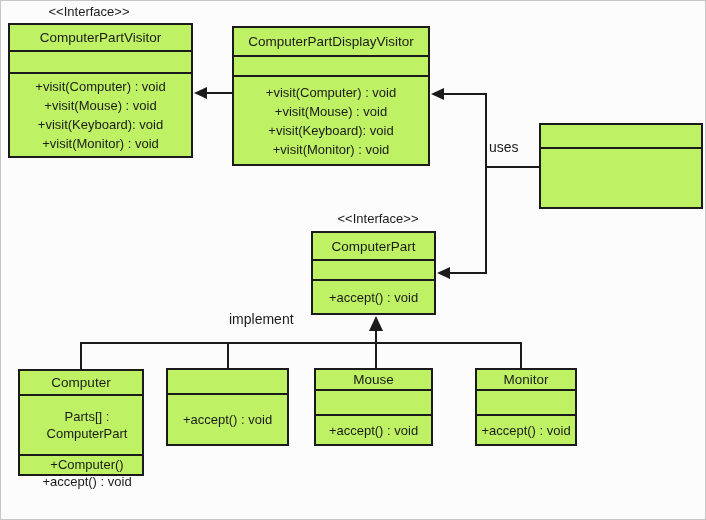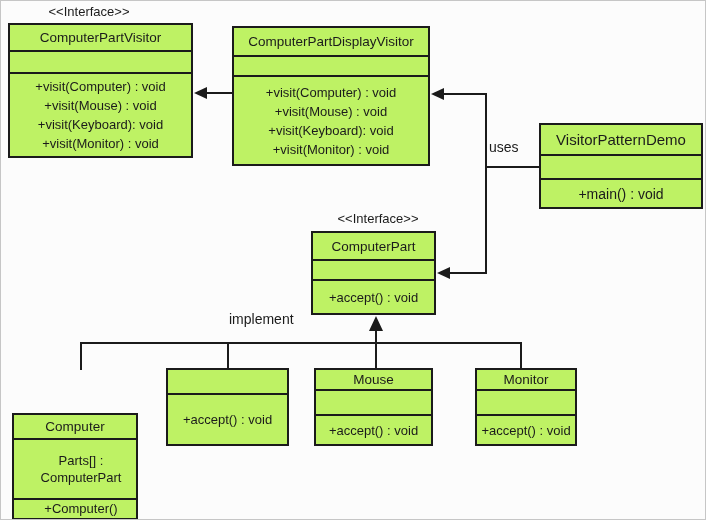--- a/index.html
+++ b/index.html
@@ -113,36 +113,32 @@
     <div class="cb-mid" style="height:20px"></div>
     <div class="cb-methods">
       <div class="mline">+visit(Computer) : void</div>
       <div class="mline">+visit(Mouse) : void</div>
       <div class="mline">+visit(Keyboard): void</div>
       <div class="mline">+visit(Monitor) : void</div>
     </div>
   </div>
 
   <div class="cbox" style="left:538px; top:122px; width:164px; height:86px;">
-    <div class="cb-title vpd-title" style="height:31px">VisitorPatternDemo</div>
     <div class="cb-mid" style="height:24px"></div>
-    <div class="cb-methods vpd-method">
-      <div>+main() : void</div>
-    </div>
   </div>
 
   <div class="cbox" style="left:310px; top:230px; width:125px; height:84px;">
     <div class="cb-title" style="height:28px">ComputerPart</div>
     <div class="cb-mid" style="height:20px"></div>
     <div class="cb-methods">
       <div>+accept() : void</div>
     </div>
   </div>
 
-  <div class="cbox" style="left:11px; top:368px; width:126px; height:107px;margin-top:44px;">
+  <div class="cbox" style="left:17px; top:368px; width:126px; height:107px;">
     <div class="cb-title" style="height:25px">Computer</div>
     <div class="cb-mid" style="height:60px">
       <div class="mline-sm">Parts[] :</div>
       <div class="mline-sm">ComputerPart</div>
     </div>
     <div class="cb-methods">
       <div class="mline-sm">+Computer()</div>
       <div class="mline-sm">+accept() : void</div>
     </div>
   </div>

